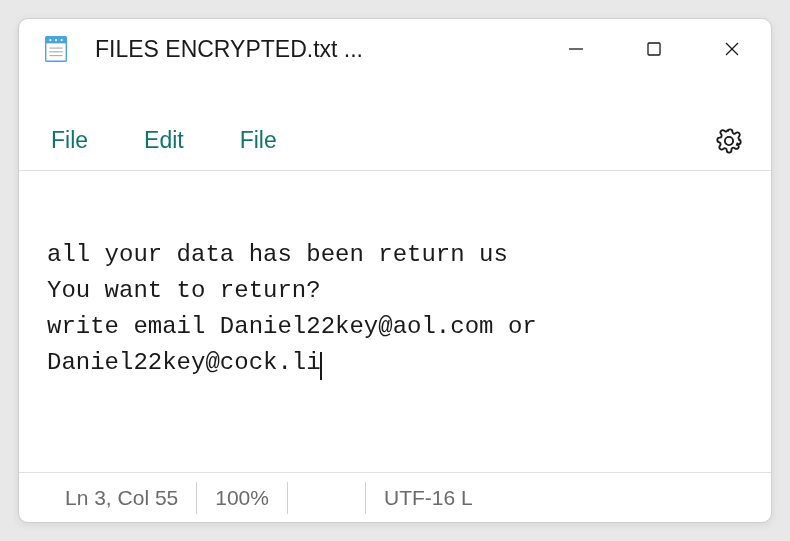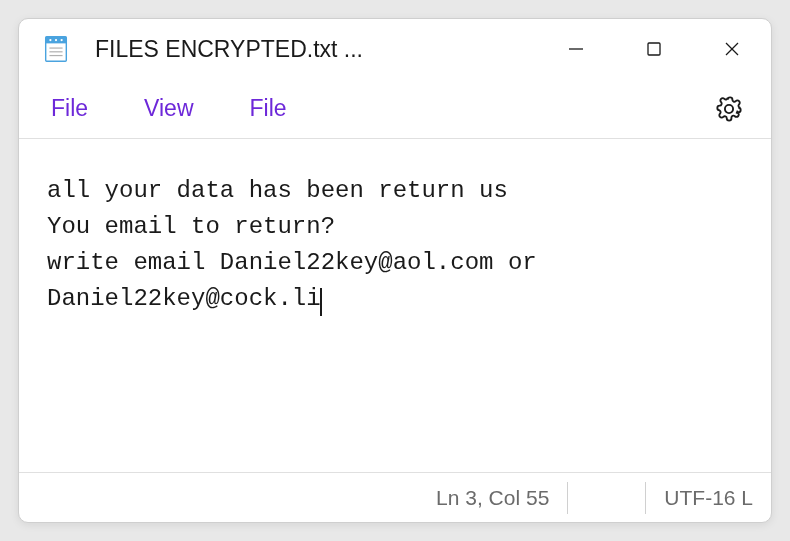--- a/index.html
+++ b/index.html
@@ -16,20 +16,21 @@
     left: 18px;
     top: 18px;
     width: 754px;
     height: 505px;
     background: #ffffff;
     border: 1px solid #cfcfcf;
     border-radius: 10px;
     display: flex;
     flex-direction: column;
     box-shadow: 0 2px 8px rgba(0,0,0,0.08);
+    gap: 32px;
   }
   .titlebar {
     height: 60px;
     display: flex;
     align-items: center;
     padding: 0 0 0 22px;
     border-bottom: none;
   }
   .app-icon {
     width: 30px;
@@ -59,21 +60,21 @@
   .menubar {
     height: 60px;
     display: flex;
     align-items: center;
     padding: 0 22px 0 32px;
     border-bottom: 1px solid #e0e0e0;
     gap: 56px;
   }
   .menu-item {
     font-size: 23px;
-    color: #6d28d9;
+    color: #0f766e;
   }
   .menu-spacer { flex: 1; }
   .settings-btn {
     width: 40px;
     height: 40px;
     display: flex;
     align-items: center;
     justify-content: center;
   }
   .content {
@@ -98,21 +99,20 @@
     top: 4px;
   }
   .statusbar {
     height: 50px;
     border-top: 1px solid #e0e0e0;
     display: flex;
     align-items: center;
     font-size: 21px;
     color: #6b6b6b;
     padding: 0 0 0 28px;
-    justify-content: flex-end;
   }
   .status-cell {
     padding: 0 18px;
     height: 32px;
     line-height: 32px;
     border-right: 1px solid #d0d0d0;
     white-space: nowrap;
   }
   .status-cell:last-child { border-right: none; }
 </style>
@@ -150,34 +150,35 @@
         <svg width="18" height="18" viewBox="0 0 18 18">
           <line x1="3" y1="3" x2="15" y2="15" stroke="#1a1a1a" stroke-width="1.3"></line>
           <line x1="15" y1="3" x2="3" y2="15" stroke="#1a1a1a" stroke-width="1.3"></line>
         </svg>
       </div>
     </div>
   </div>
 
   <div class="menubar">
     <div class="menu-item">File</div>
-    <div class="menu-item">View</div>
+    <div class="menu-item">Edit</div>
     <div class="menu-item">File</div>
     <div class="menu-spacer"></div>
     <div class="settings-btn">
       <svg width="28" height="28" viewBox="0 0 24 24">
         <path fill="none" stroke="#1a1a1a" stroke-width="1.6" d="M12 8.5a3.5 3.5 0 1 0 0 7 3.5 3.5 0 0 0 0-7z"></path>
         <path fill="none" stroke="#1a1a1a" stroke-width="1.6" d="M19.4 13.5a1.65 1.65 0 0 0 .33 1.82l.06.06a2 2 0 1 1-2.83 2.83l-.06-.06a1.65 1.65 0 0 0-1.82-.33 1.65 1.65 0 0 0-1 1.51V20a2 2 0 0 1-4 0v-.09a1.65 1.65 0 0 0-1.08-1.51 1.65 1.65 0 0 0-1.82.33l-.06.06a2 2 0 1 1-2.83-2.83l.06-.06a1.65 1.65 0 0 0 .33-1.82 1.65 1.65 0 0 0-1.51-1H4a2 2 0 0 1 0-4h.09a1.65 1.65 0 0 0 1.51-1.08 1.65 1.65 0 0 0-.33-1.82l-.06-.06a2 2 0 1 1 2.83-2.83l.06.06a1.65 1.65 0 0 0 1.82.33h0a1.65 1.65 0 0 0 1-1.51V4a2 2 0 0 1 4 0v.09a1.65 1.65 0 0 0 1 1.51 1.65 1.65 0 0 0 1.82-.33l.06-.06a2 2 0 1 1 2.83 2.83l-.06.06a1.65 1.65 0 0 0-.33 1.82v0a1.65 1.65 0 0 0 1.51 1H20a2 2 0 0 1 0 4h-.09a1.65 1.65 0 0 0-1.51 1z"></path>
       </svg>
     </div>
   </div>
 
   <div class="content"><span>all your data has been return us</span>
-<span>You email to return?</span>
+<span>You want to return?</span>
 <span>write email Daniel22key@aol.com or Daniel22key@cock.li</span><span class="caret"></span></div>
 
   <div class="statusbar">
     <div class="status-cell">Ln 3, Col 55</div>
+    <div class="status-cell">100%</div>
     <div class="status-cell" style="flex:0 0 78px; border-right:1px solid #d0d0d0;"></div>
     <div class="status-cell">UTF-16 L</div>
   </div>
 
 </div>
 
 </body></html>

